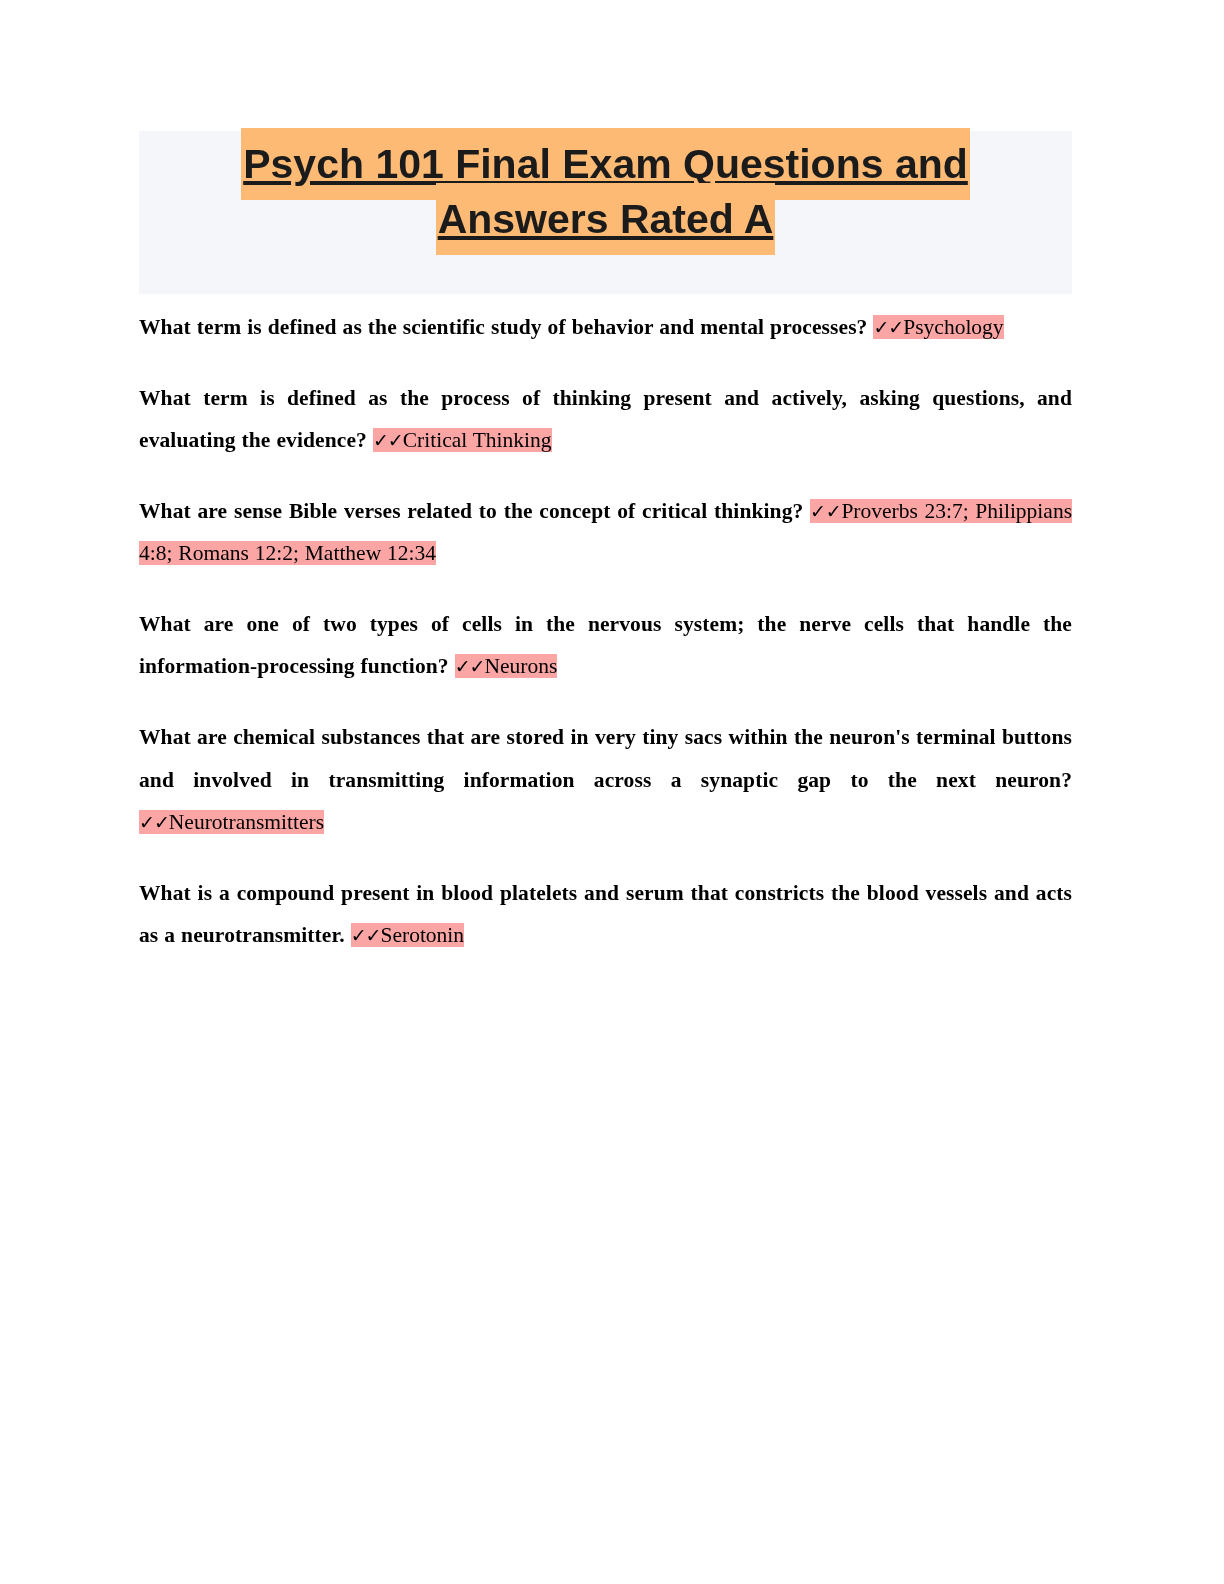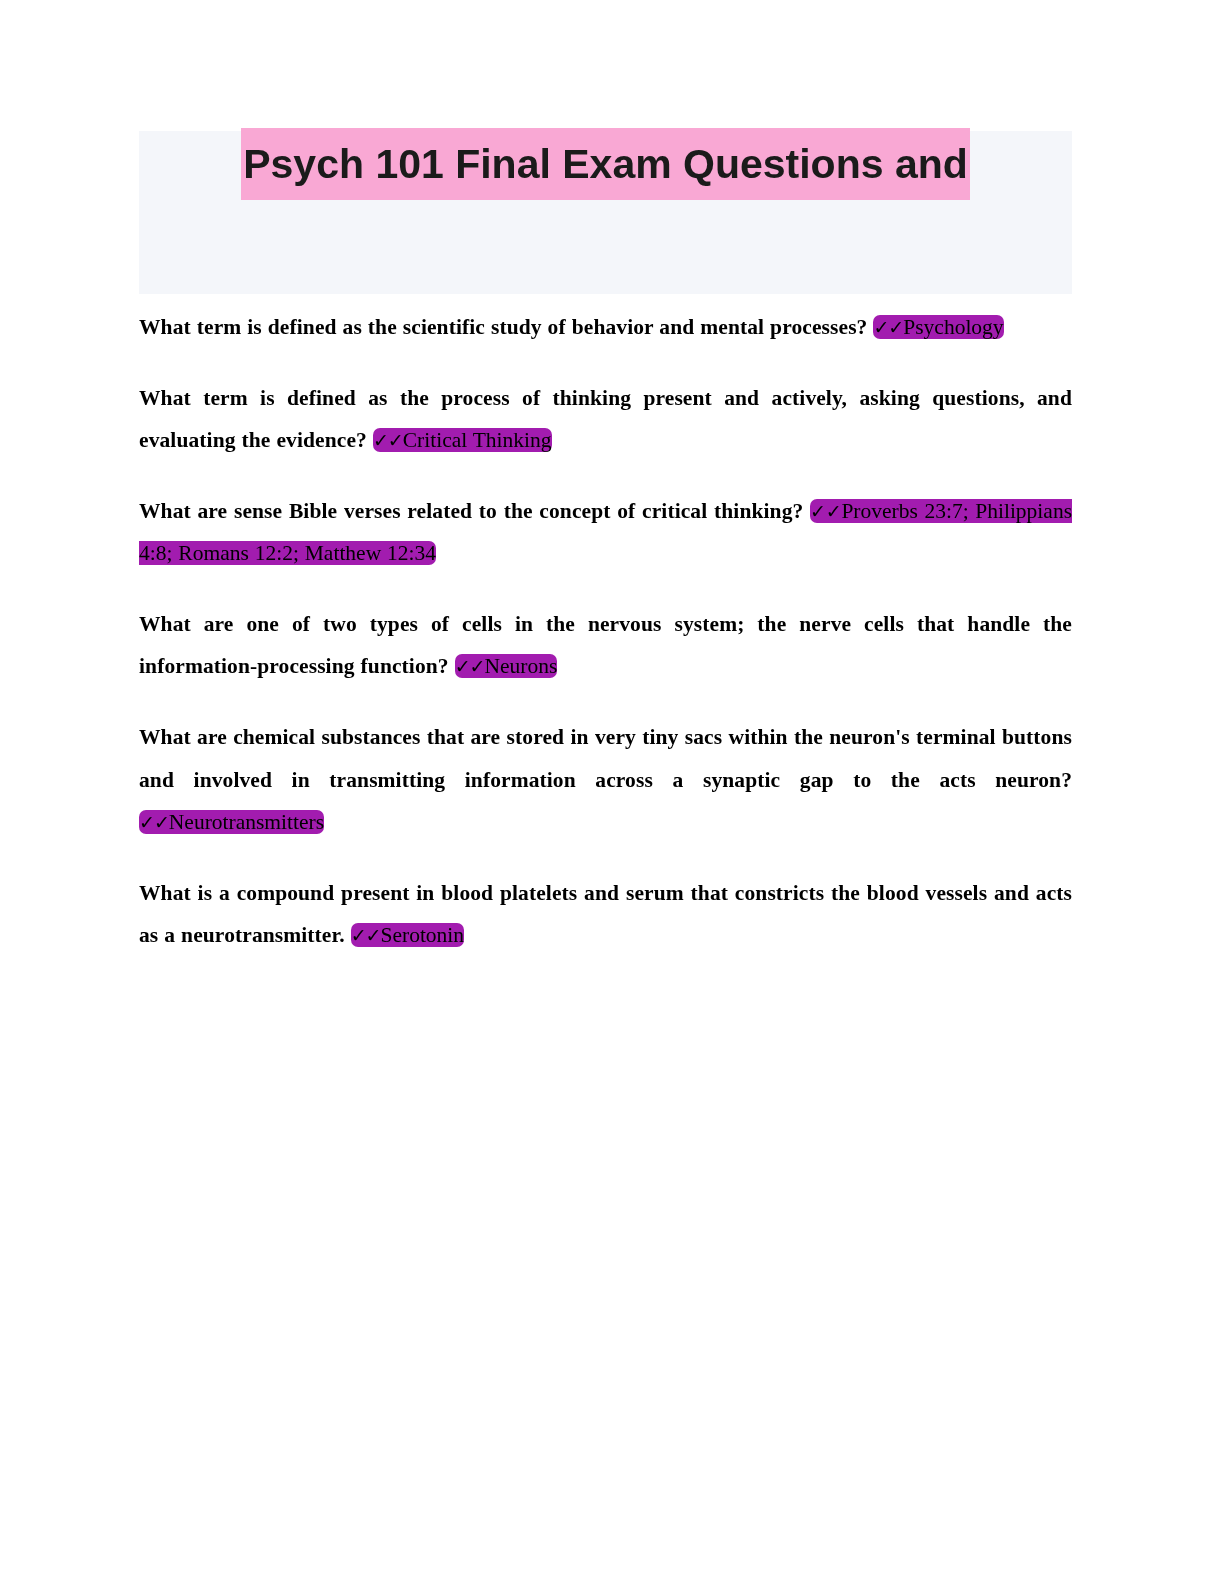--- a/index.html
+++ b/index.html
@@ -37,22 +37,23 @@
     top: 137px;
     width: 933px;
     text-align: center;
     font-family: "Liberation Sans", sans-serif;
     font-weight: bold;
     font-size: 41px;
     line-height: 1.35;
     color: #1b1b1b;
   }
   .title-text span.hl {
-    background: #f9a8d4;
+    background: #fdba74;
     padding: 13px 2px;
+    text-decoration: underline;
   }
   .content {
     position: absolute;
     left: 139px;
     top: 306px;
     width: 933px;
   }
   .qa {
     font-size: 21.5px;
     line-height: 1.98;
@@ -61,41 +62,41 @@
     margin: 0 0 28px 0;
     word-spacing: 0.5px;
   }
   .qa:last-child { margin-bottom: 0; }
   .q {
     font-weight: bold;
     letter-spacing: 0.1px;
     margin-top: 6px;
   }
   .ans {
-    background: #a21caf;
+    background: #fca5a5;
     font-family: "Liberation Serif", serif;
     font-weight: normal;
-    border-radius: 7px;
   }
   .check {
     font-family: "DejaVu Sans", sans-serif;
     font-weight: bold;
     font-size: 19px;
     letter-spacing: -1px;
   }
 </style>
 </head>
 <body>
 
 <div class="page">
 
   <div class="title-band"></div>
 
   <div class="title-text">
     <span class="hl">Psych 101 Final Exam Questions and</span><br>
+    <span class="hl">Answers Rated A</span>
   </div>
 
   <div class="content">
 
     <p class="qa">
       <span class="q">What term is defined as the scientific study of behavior and mental processes? </span><span class="ans"><span class="check">✓✓</span><span>Psychology</span></span>
     </p>
 
 
     <p class="qa">
@@ -104,21 +105,21 @@
 
     <p class="qa">
       <span class="q">What are sense Bible verses related to the concept of critical thinking? </span><span class="ans"><span class="check">✓✓</span><span>Proverbs 23:7; Philippians 4:8; Romans 12:2; Matthew 12:34</span></span>
     </p>
 
     <p class="qa">
       <span class="q">What are one of two types of cells in the nervous system; the nerve cells that handle the information-processing function? </span><span class="ans"><span class="check">✓✓</span><span>Neurons</span></span>
     </p>
 
     <p class="qa">
-      <span class="q">What are chemical substances that are stored in very tiny sacs within the neuron's terminal buttons and involved in transmitting information across a synaptic gap to the acts neuron? </span><span class="ans"><span class="check">✓✓</span><span>Neurotransmitters</span></span>
+      <span class="q">What are chemical substances that are stored in very tiny sacs within the neuron's terminal buttons and involved in transmitting information across a synaptic gap to the next neuron? </span><span class="ans"><span class="check">✓✓</span><span>Neurotransmitters</span></span>
     </p>
 
     <p class="qa">
       <span class="q">What is a compound present in blood platelets and serum that constricts the blood vessels and acts as a neurotransmitter. </span><span class="ans"><span class="check">✓✓</span><span>Serotonin</span></span>
     </p>
 
 
 
   </div>
 </div>

